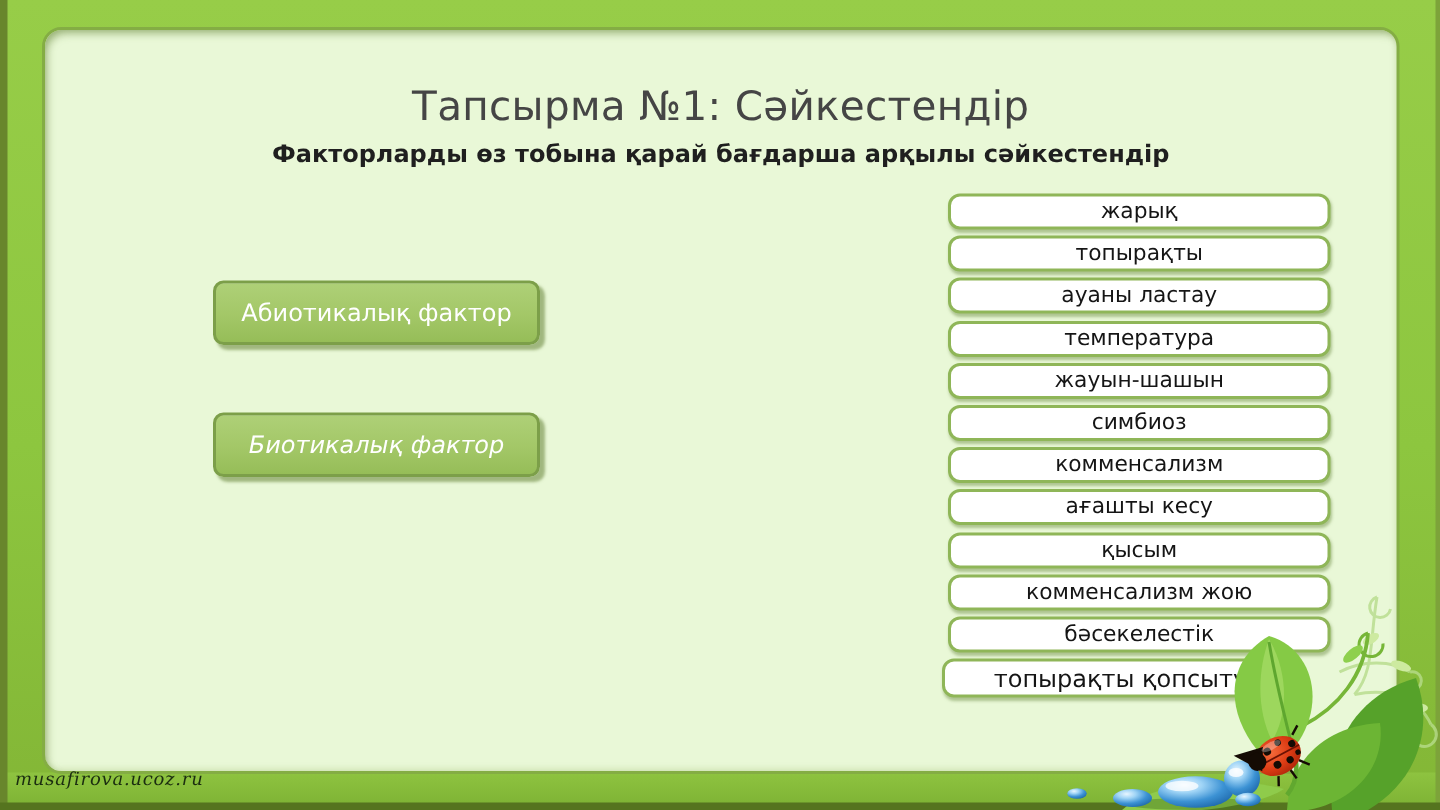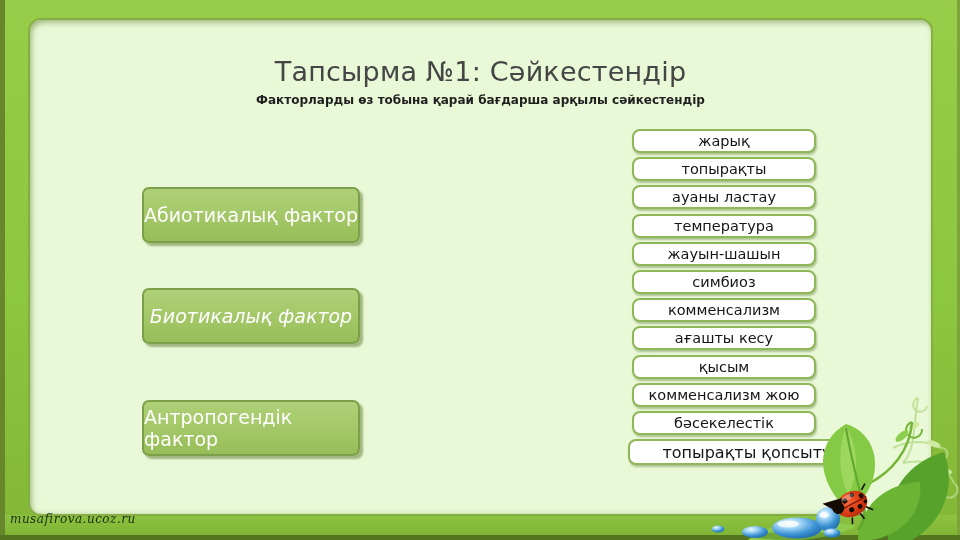--- a/index.html
+++ b/index.html
@@ -18,36 +18,36 @@
     border:2px solid #84ad44;border-radius:13px;
     box-shadow:inset 3px 4px 6px -2px rgba(96,128,52,.6), inset -1px -2px 4px -1px rgba(150,180,100,.35);
     padding-left:24px;
   }
   .title{
     position:absolute;top:36px;left:0;width:100%;text-align:center;
     font-size:27px;color:var(--title-text,#454545);letter-spacing:.2px;
   }
   .subtitle{
     position:absolute;top:73px;left:0;width:100%;text-align:center;
-    font-size:12px;font-weight:700;color:var(--subtitle-text,#1f1f1f);
+    font-size:16px;font-weight:700;color:var(--subtitle-text,#1f1f1f);
   }
   .groups{position:absolute;left:112px;top:167px;display:flex;flex-direction:column;width:218px;}
   .group-box{
-    box-sizing:border-box;width:218px;height:56px;
+    box-sizing:border-box;width:218px;height:43px;
     display:flex;align-items:center;justify-content:center;
     background:linear-gradient(180deg,#aed077 0%,var(--group-fill,#a3c767) 55%,#96bd58 100%);
     border:2px solid var(--group-border,#7c9f49);border-radius:7px;
     box-shadow:3px 3px 2px rgba(100,130,55,.55);
-    font-size:19px;color:var(--group-text,#ffffff);cursor:pointer;
+    font-size:16px;color:var(--group-text,#ffffff);cursor:pointer;
   }
   .group-box:nth-child(2){margin-top:45px;font-style:italic;}
   .group-box:nth-child(3){margin-top:56px;}
   .factors{position:absolute;left:602px;top:109px;display:flex;flex-direction:column;width:220px;}
   .factor-item{
-    box-sizing:border-box;width:184px;height:24px;margin-bottom:4.2px;
+    box-sizing:border-box;width:255px;height:24px;margin-bottom:4.2px;
     display:flex;align-items:center;justify-content:center;
     background:var(--factor-bg,#ffffff);
     border:2px solid var(--factor-border,#8fb658);border-radius:8px;
     box-shadow:1px 2px 2px rgba(115,145,75,.5);
     font-size:14.5px;font-weight:500;color:var(--factor-text,#151515);cursor:pointer;
   }
   .factor-item:last-child{width:238px;margin-left:-4px;height:26px;font-size:16px;margin-bottom:0;}
   .decor{position:absolute;right:0;bottom:0;width:272px;height:152px;pointer-events:none;}
   .watermark{
     position:absolute;left:10px;top:512px;
@@ -63,21 +63,20 @@
   <div class="edge-left"></div>
   <div class="edge-right"></div>
   <div class="edge-bottom"></div>
 
   <div class="panel">
     <div class="title">Тапсырма №1: Сәйкестендір</div>
     <div class="subtitle">Факторларды өз тобына қарай бағдарша арқылы сәйкестендір</div>
     <div class="groups" id="groups">
         <div class="group-box">Абиотикалық фактор</div>
         <div class="group-box">Биотикалық фактор</div>
-        <div class="group-box">Антропогендік фактор</div>
       </div>
     <div class="factors" id="factors">
         <div class="factor-item">жарық</div>
         <div class="factor-item">топырақты</div>
         <div class="factor-item">ауаны ластау</div>
         <div class="factor-item">температура</div>
         <div class="factor-item">жауын-шашын</div>
         <div class="factor-item">симбиоз</div>
         <div class="factor-item">комменсализм</div>
         <div class="factor-item">ағашты кесу</div>

